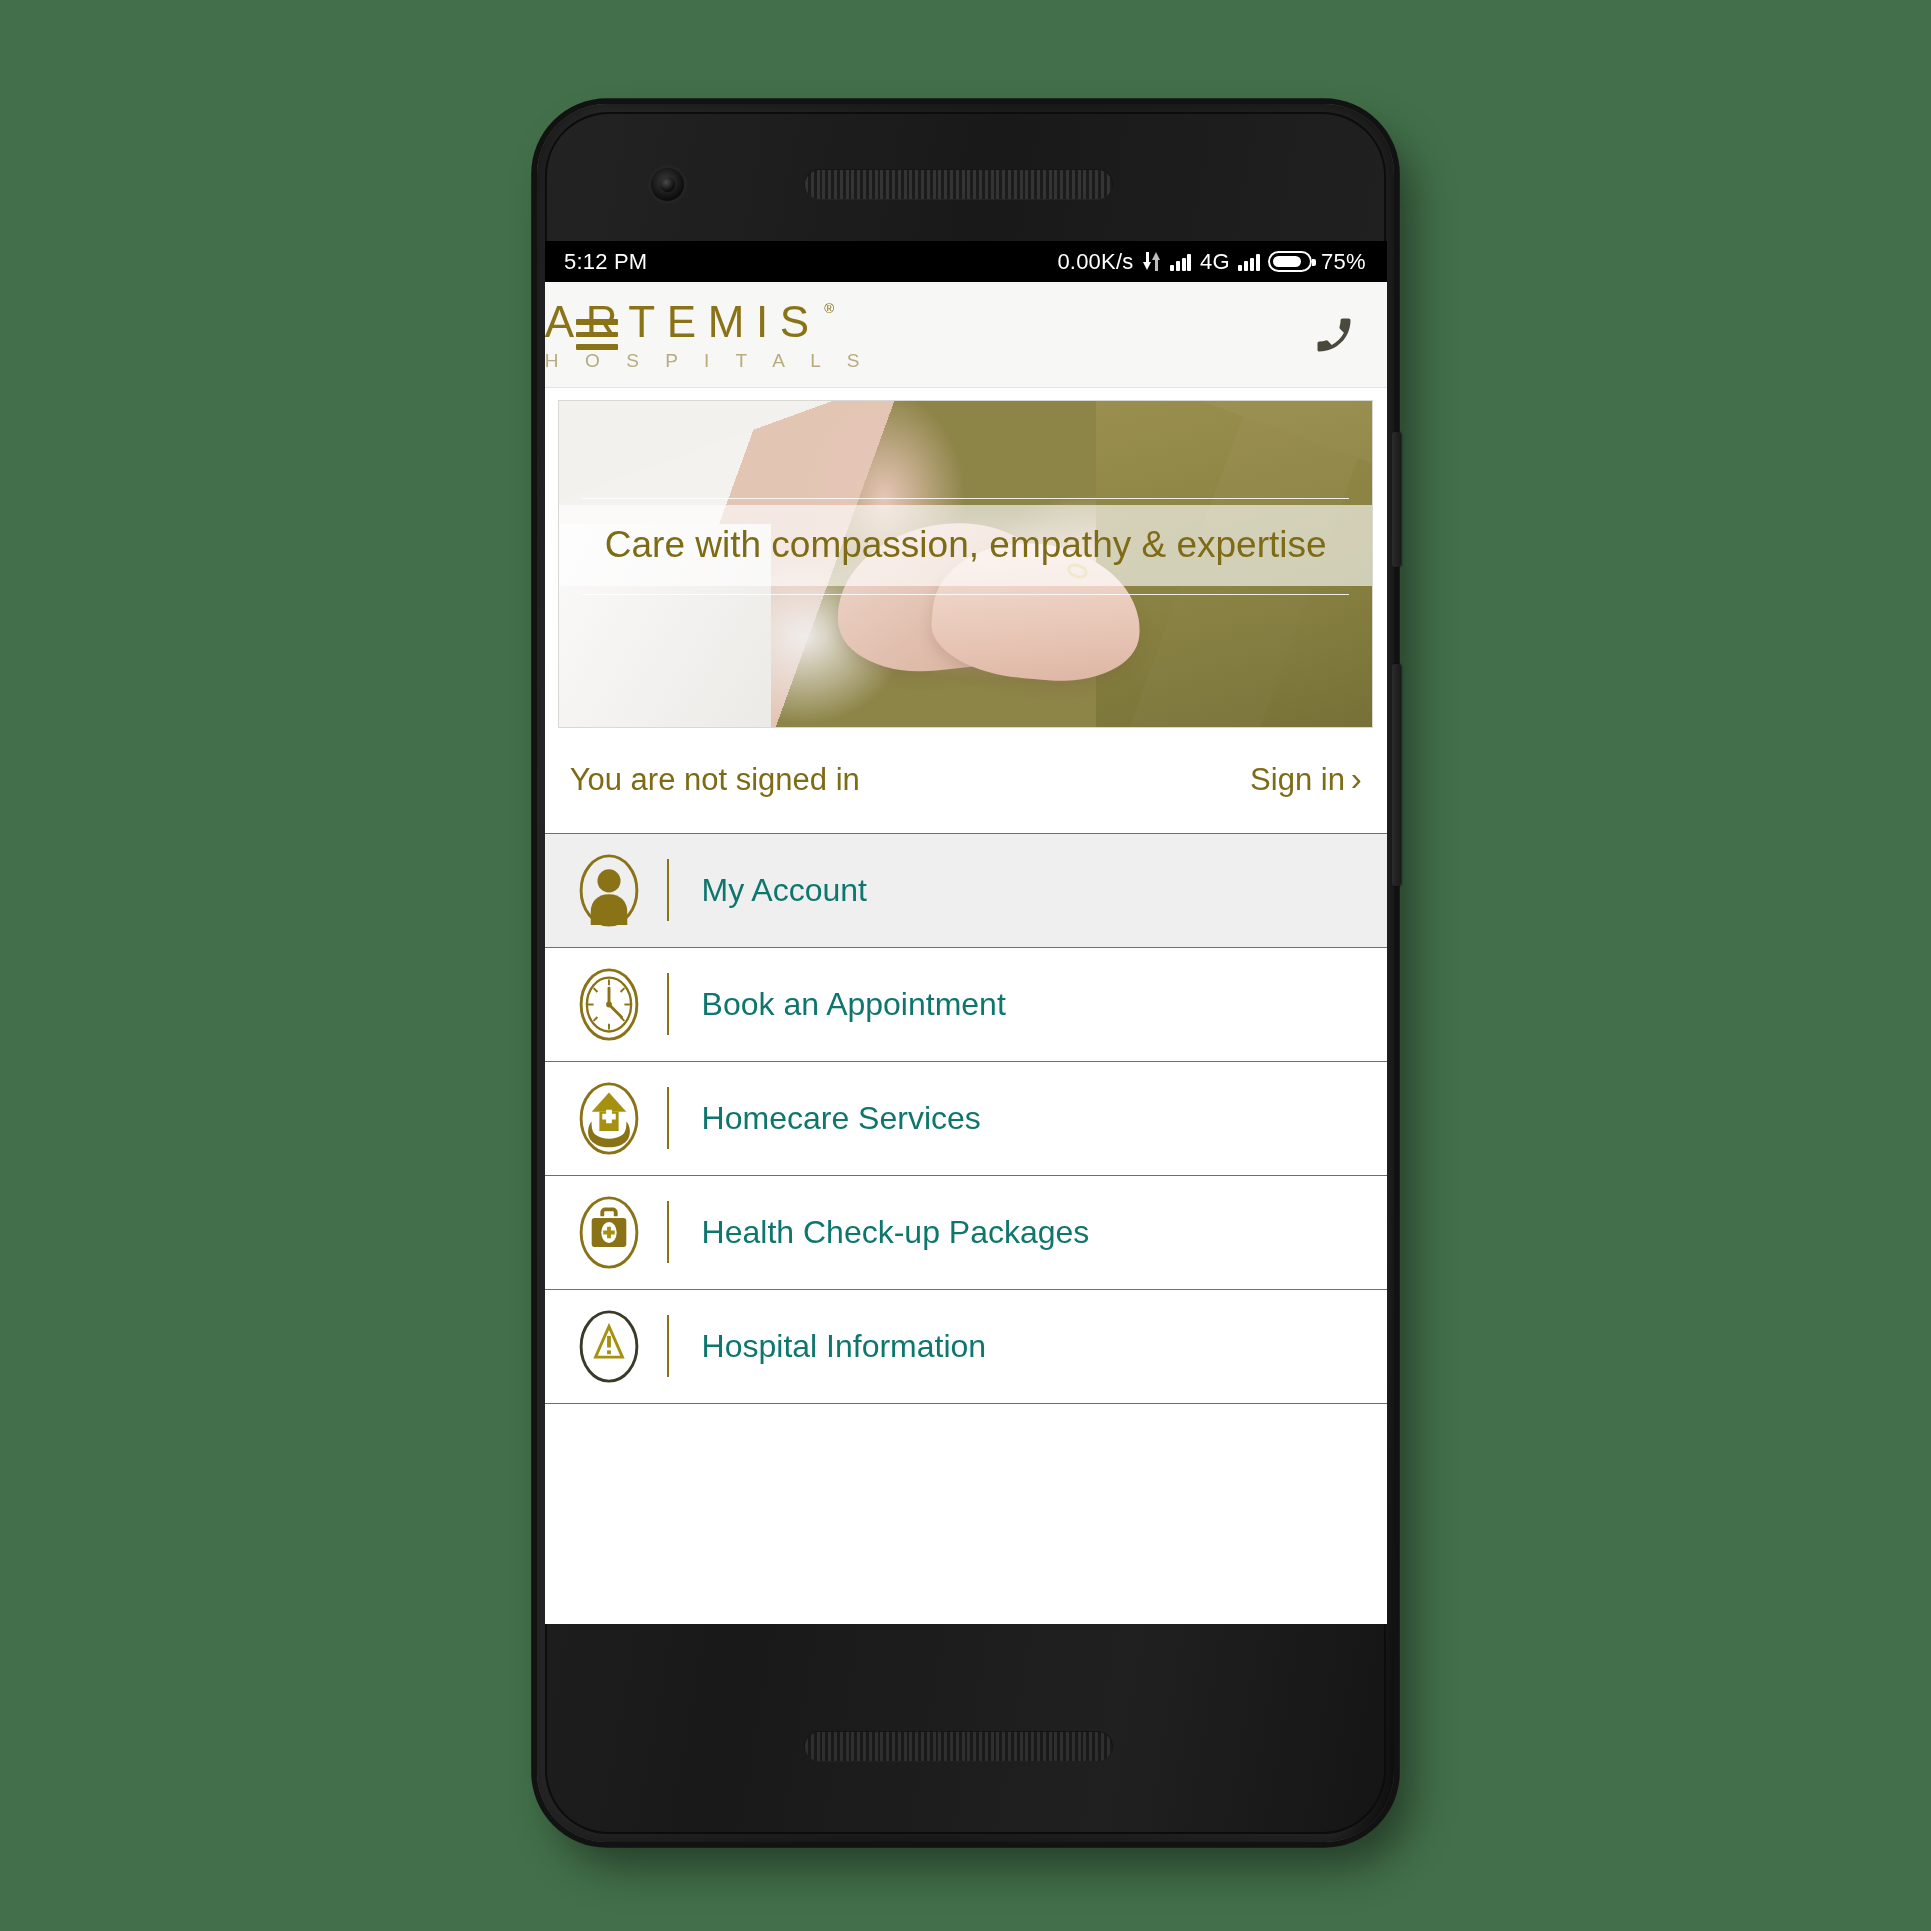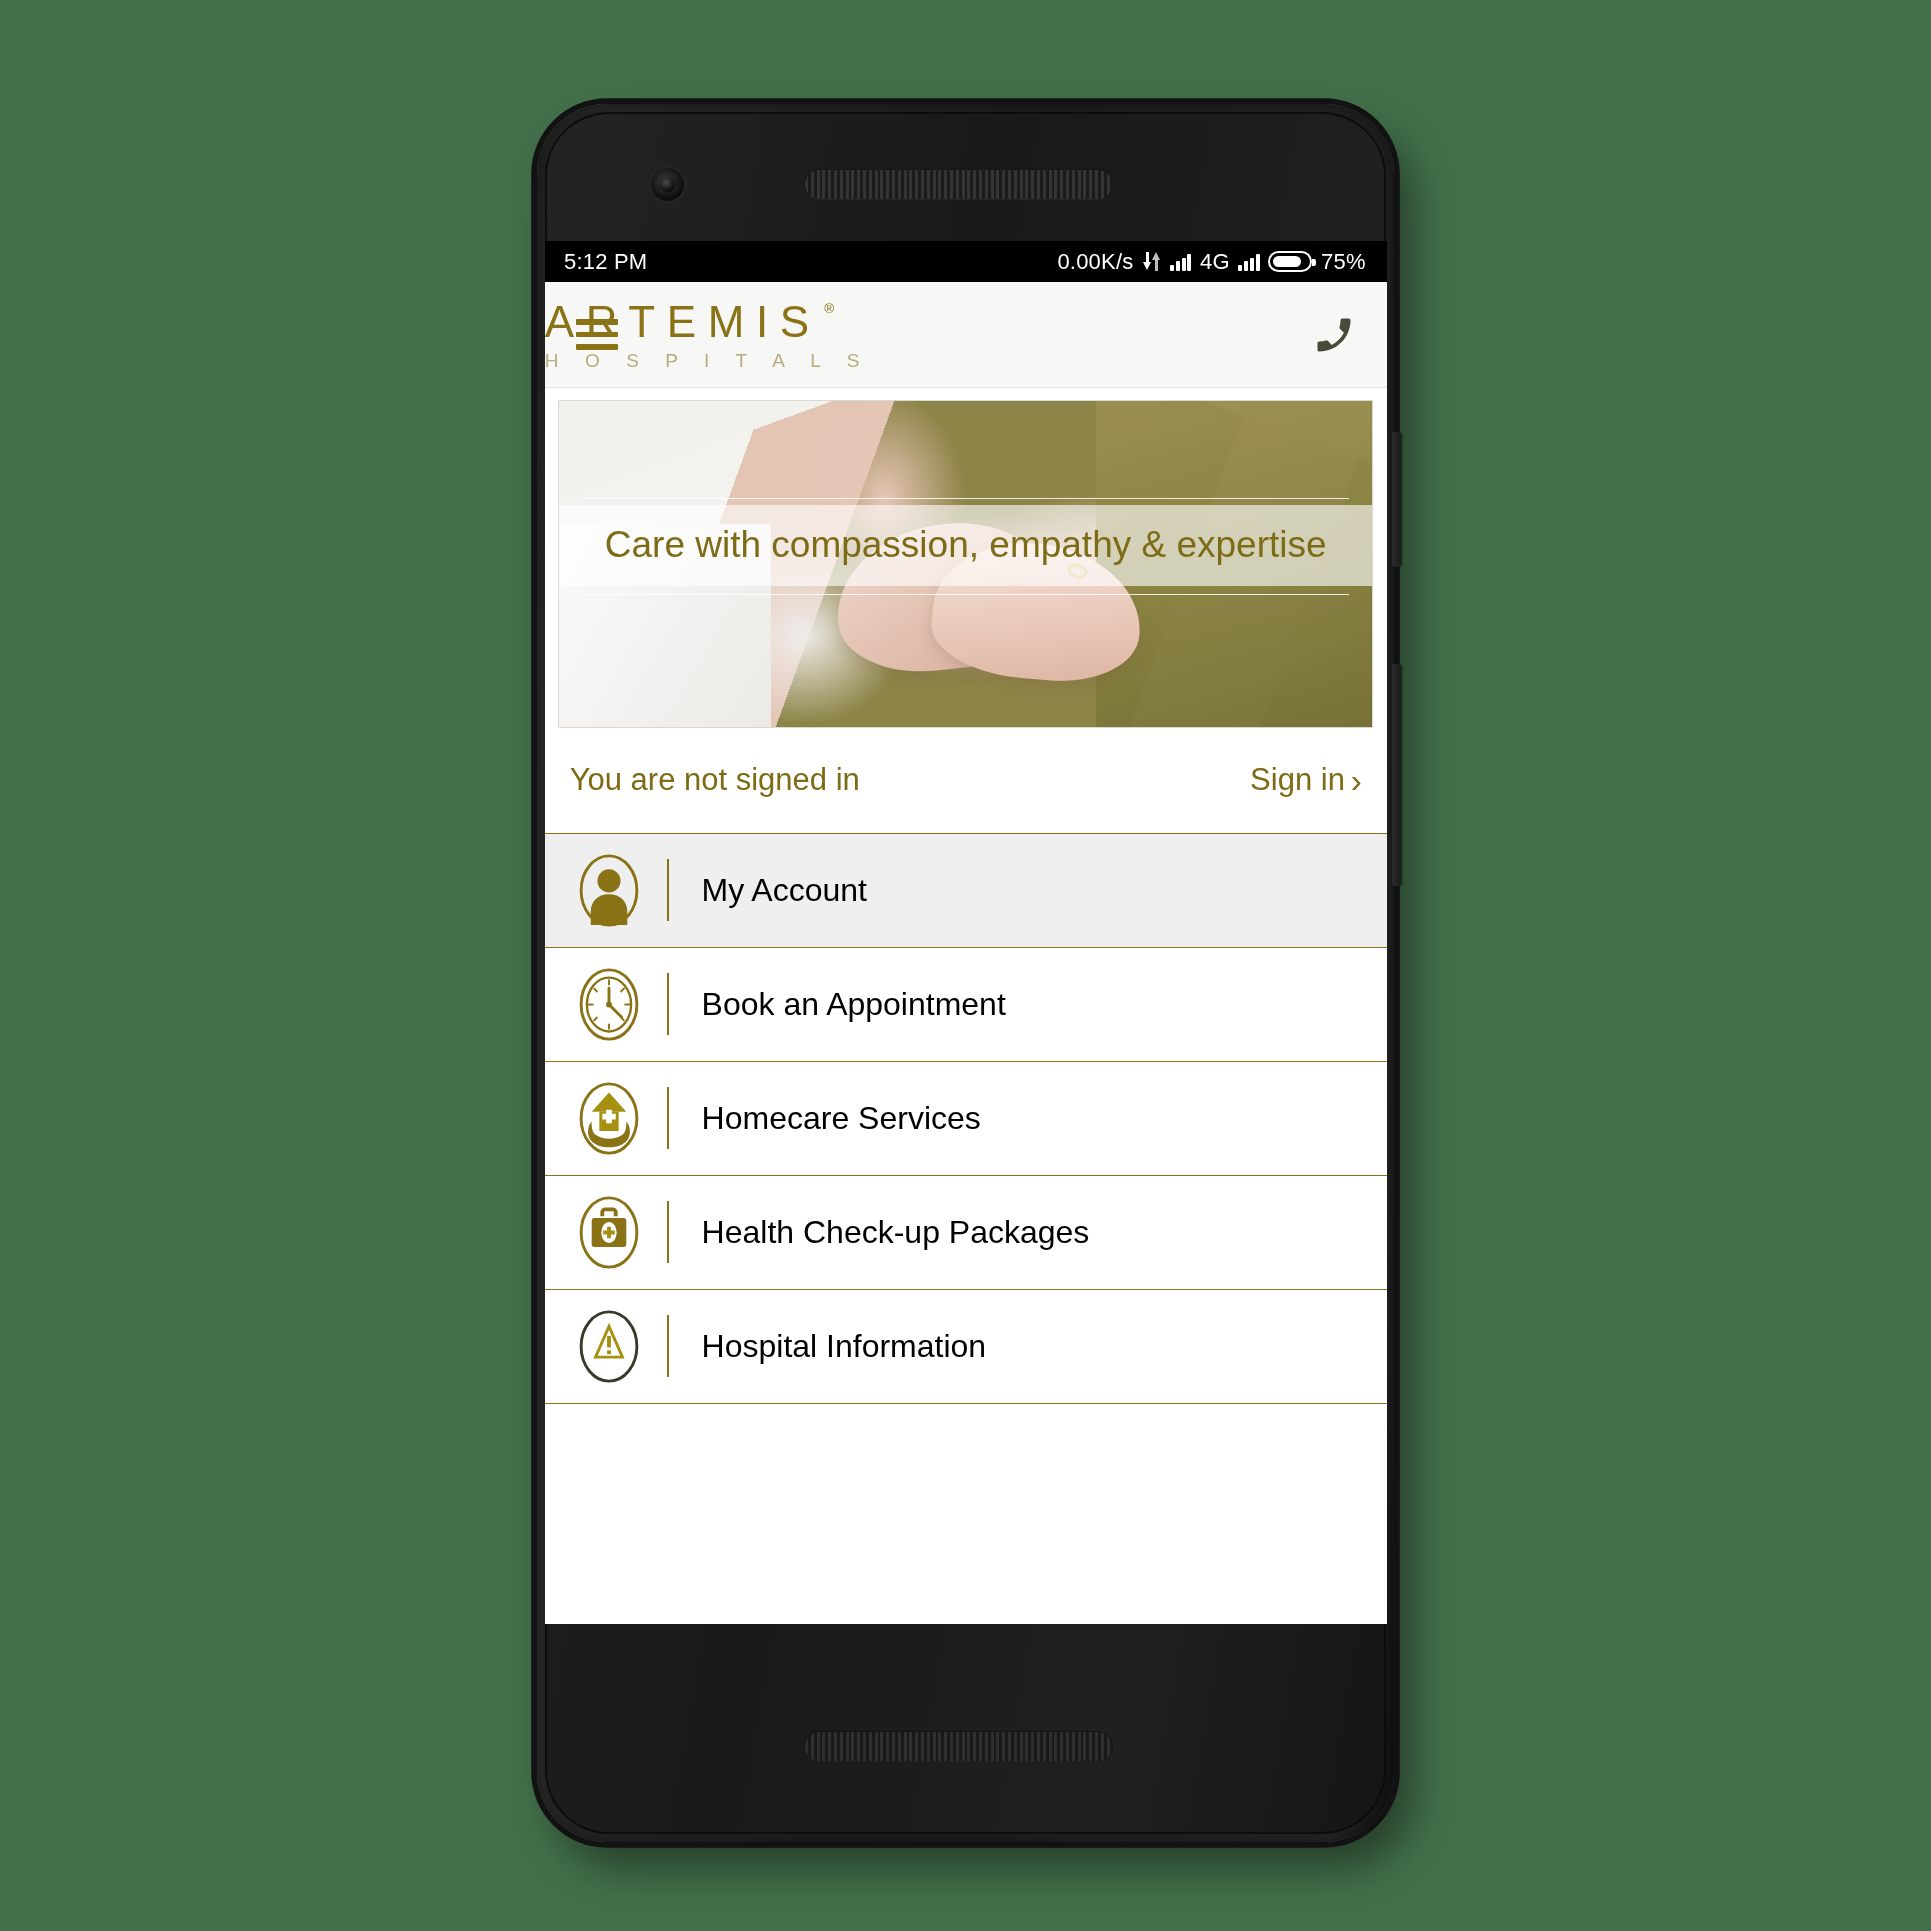--- a/index.html
+++ b/index.html
@@ -196,38 +196,38 @@
     color:#7d6b15; font-size:37px; font-weight:400; white-space:nowrap;
   }
 
   
   #signin-row{
     height:106px; display:flex; align-items:center; justify-content:space-between;
     padding:0 25px; background:#fff;
     border-bottom:1.9px solid #8a7317;
   }
   #signin-row .notice{ color:#7d6b15; font-size:31px; }
-  #signin-row .action{ color:#7d6b15; font-size:31px; display:flex; align-items:center; gap:5.8px; cursor:pointer;}
+  #signin-row .action{ color:#7d6b15; font-size:31px; display:flex; gap:5.8px; cursor:pointer;}
   #signin-row .chev{ font-size:33px; line-height:1; }
 
   
   #menu-list{ background:#fff; }
   .menu-row{
     height:114px; display:flex; align-items:center;
     border-bottom:1.9px solid #8a7317;
     background:#fff;
     padding-left:29px;
   }
   .menu-row.active{ background:#efefef; }
   .m-icon{
     width:70px; height:81px; flex:0 0 auto;
     display:flex; align-items:center; justify-content:center;
   }
   .m-sep{ width:1.9px; height:62px; background:#8a7317; margin:0 33px 0 23px; flex:0 0 auto;}
-  .m-label{ color:#000000; font-size:32px; }
+  .m-label{ color:#0f766e; font-size:32px; }
 
   
   #screen-bottom-fade{
     position:absolute; left:0; right:0; bottom:0; height:0;
   }
 
   svg { display:block; }
 </style>
 </head>
 <body>

